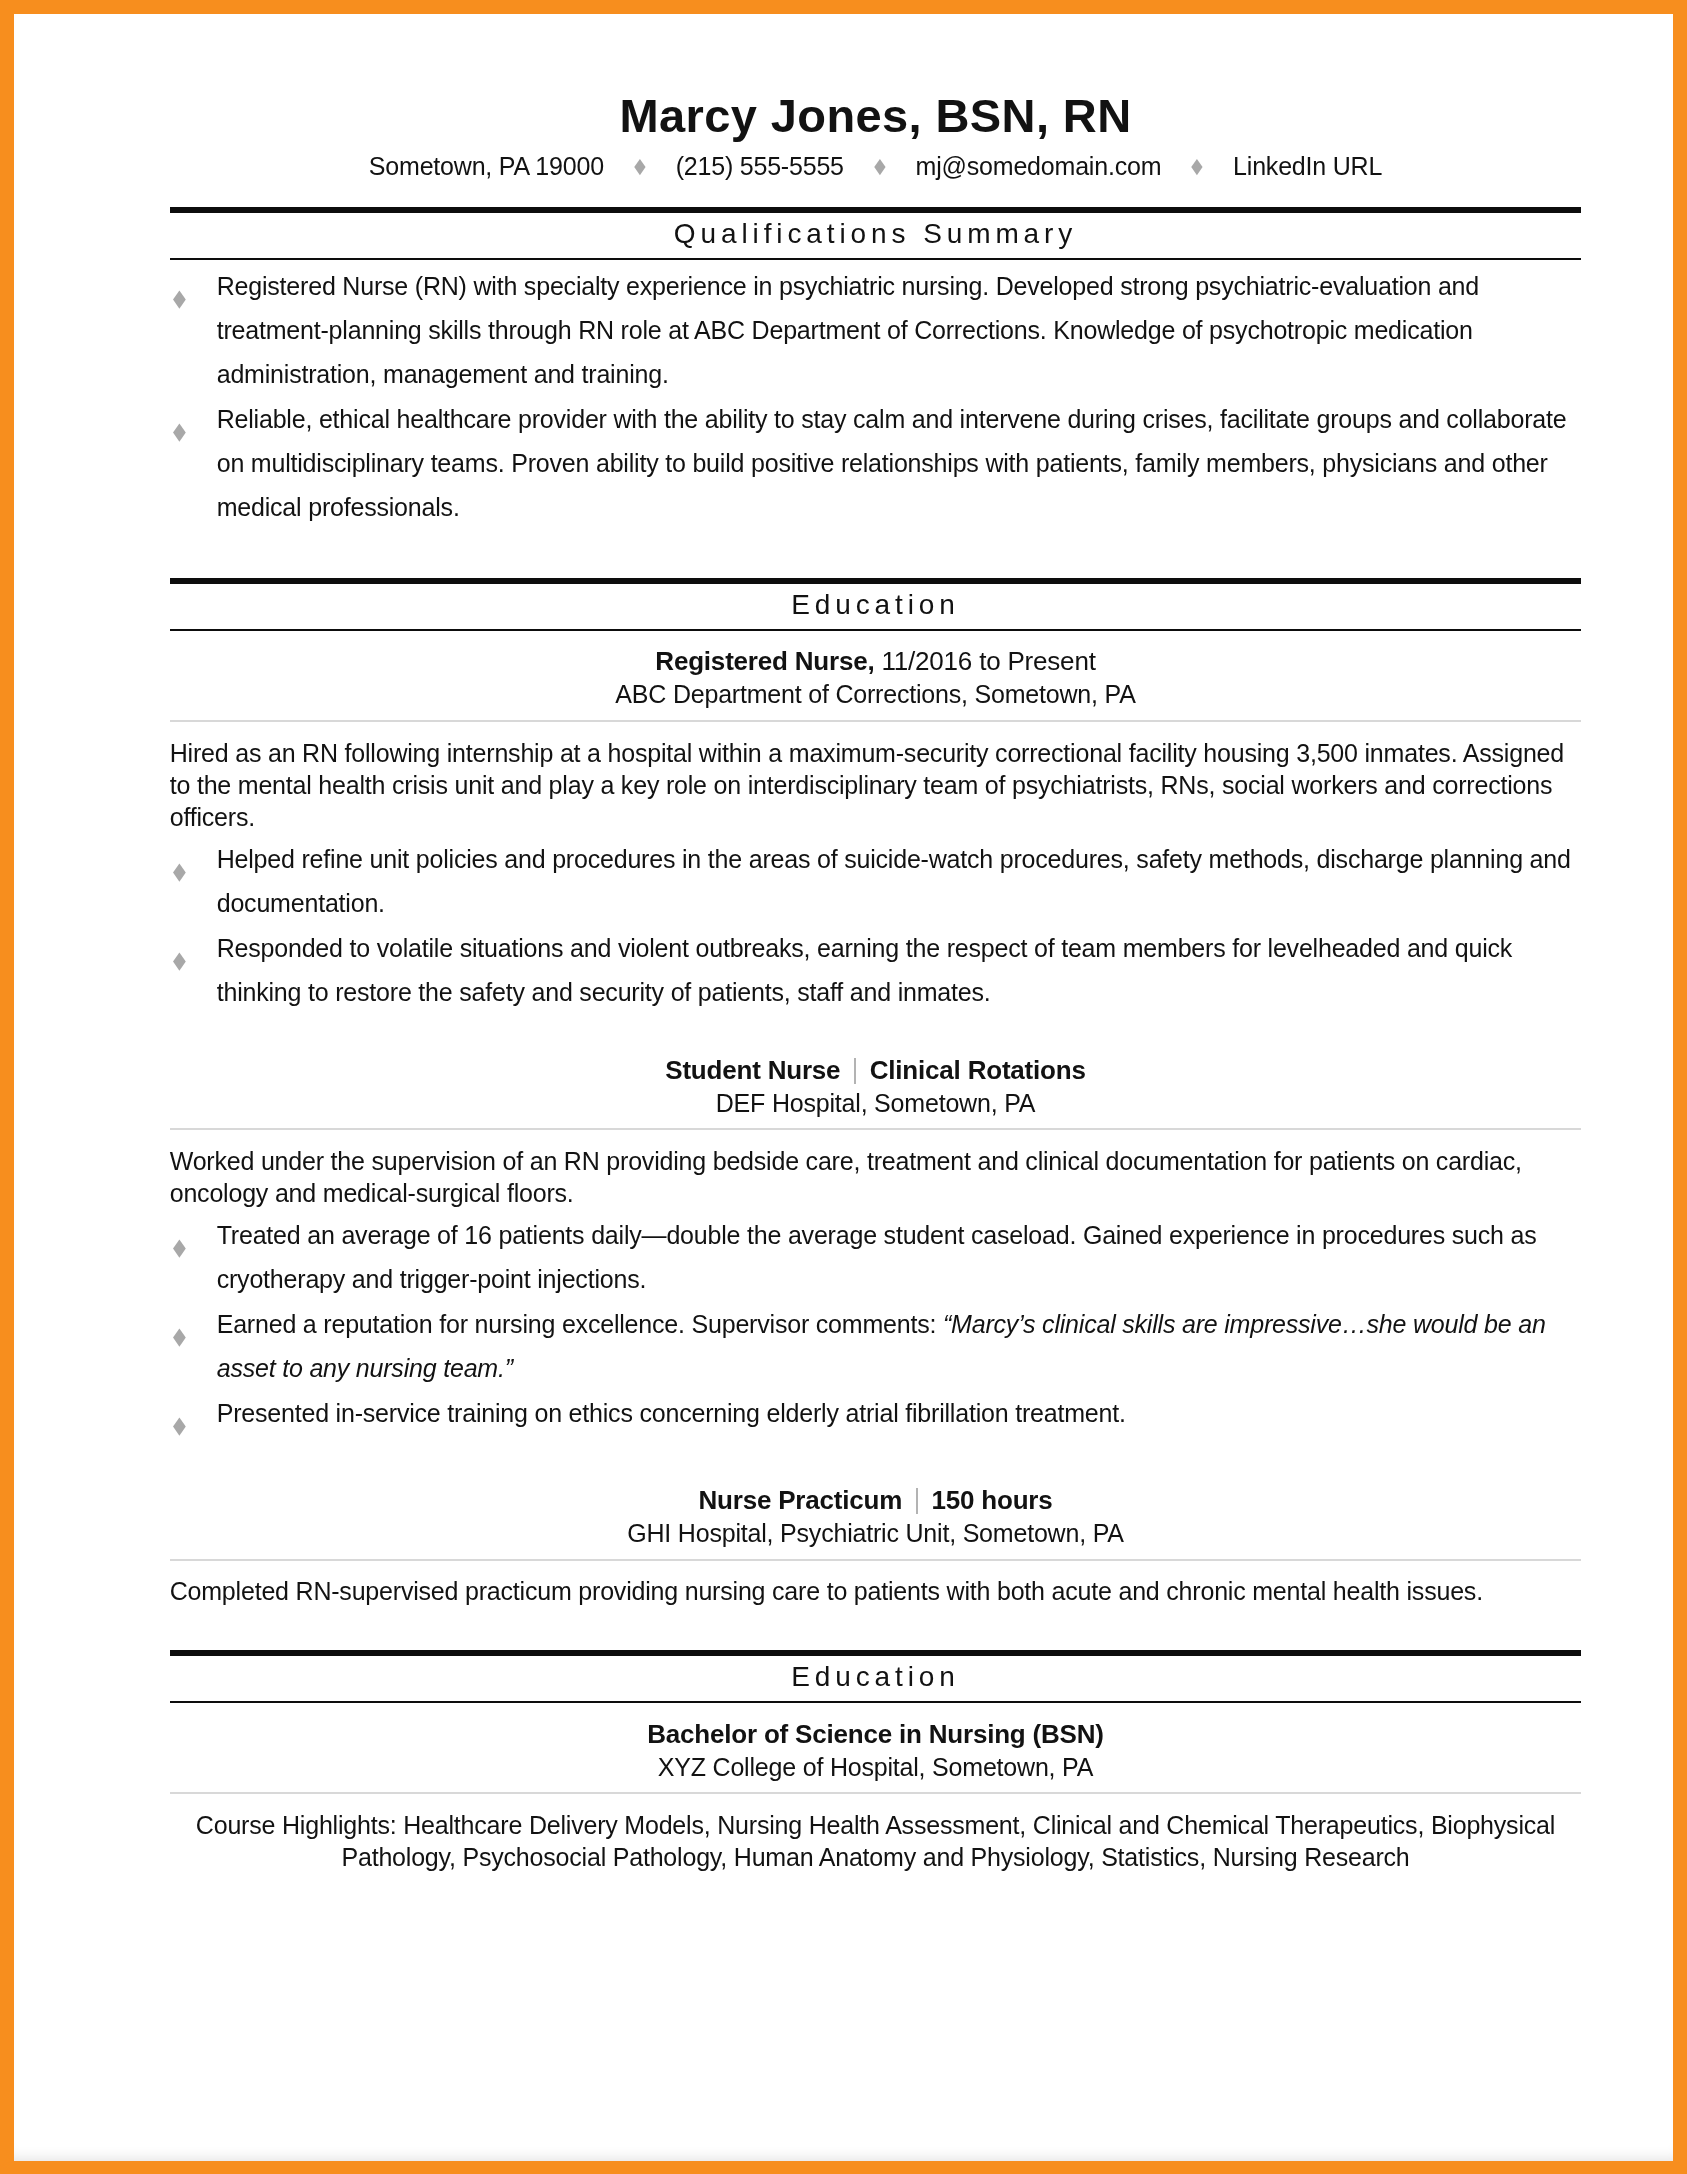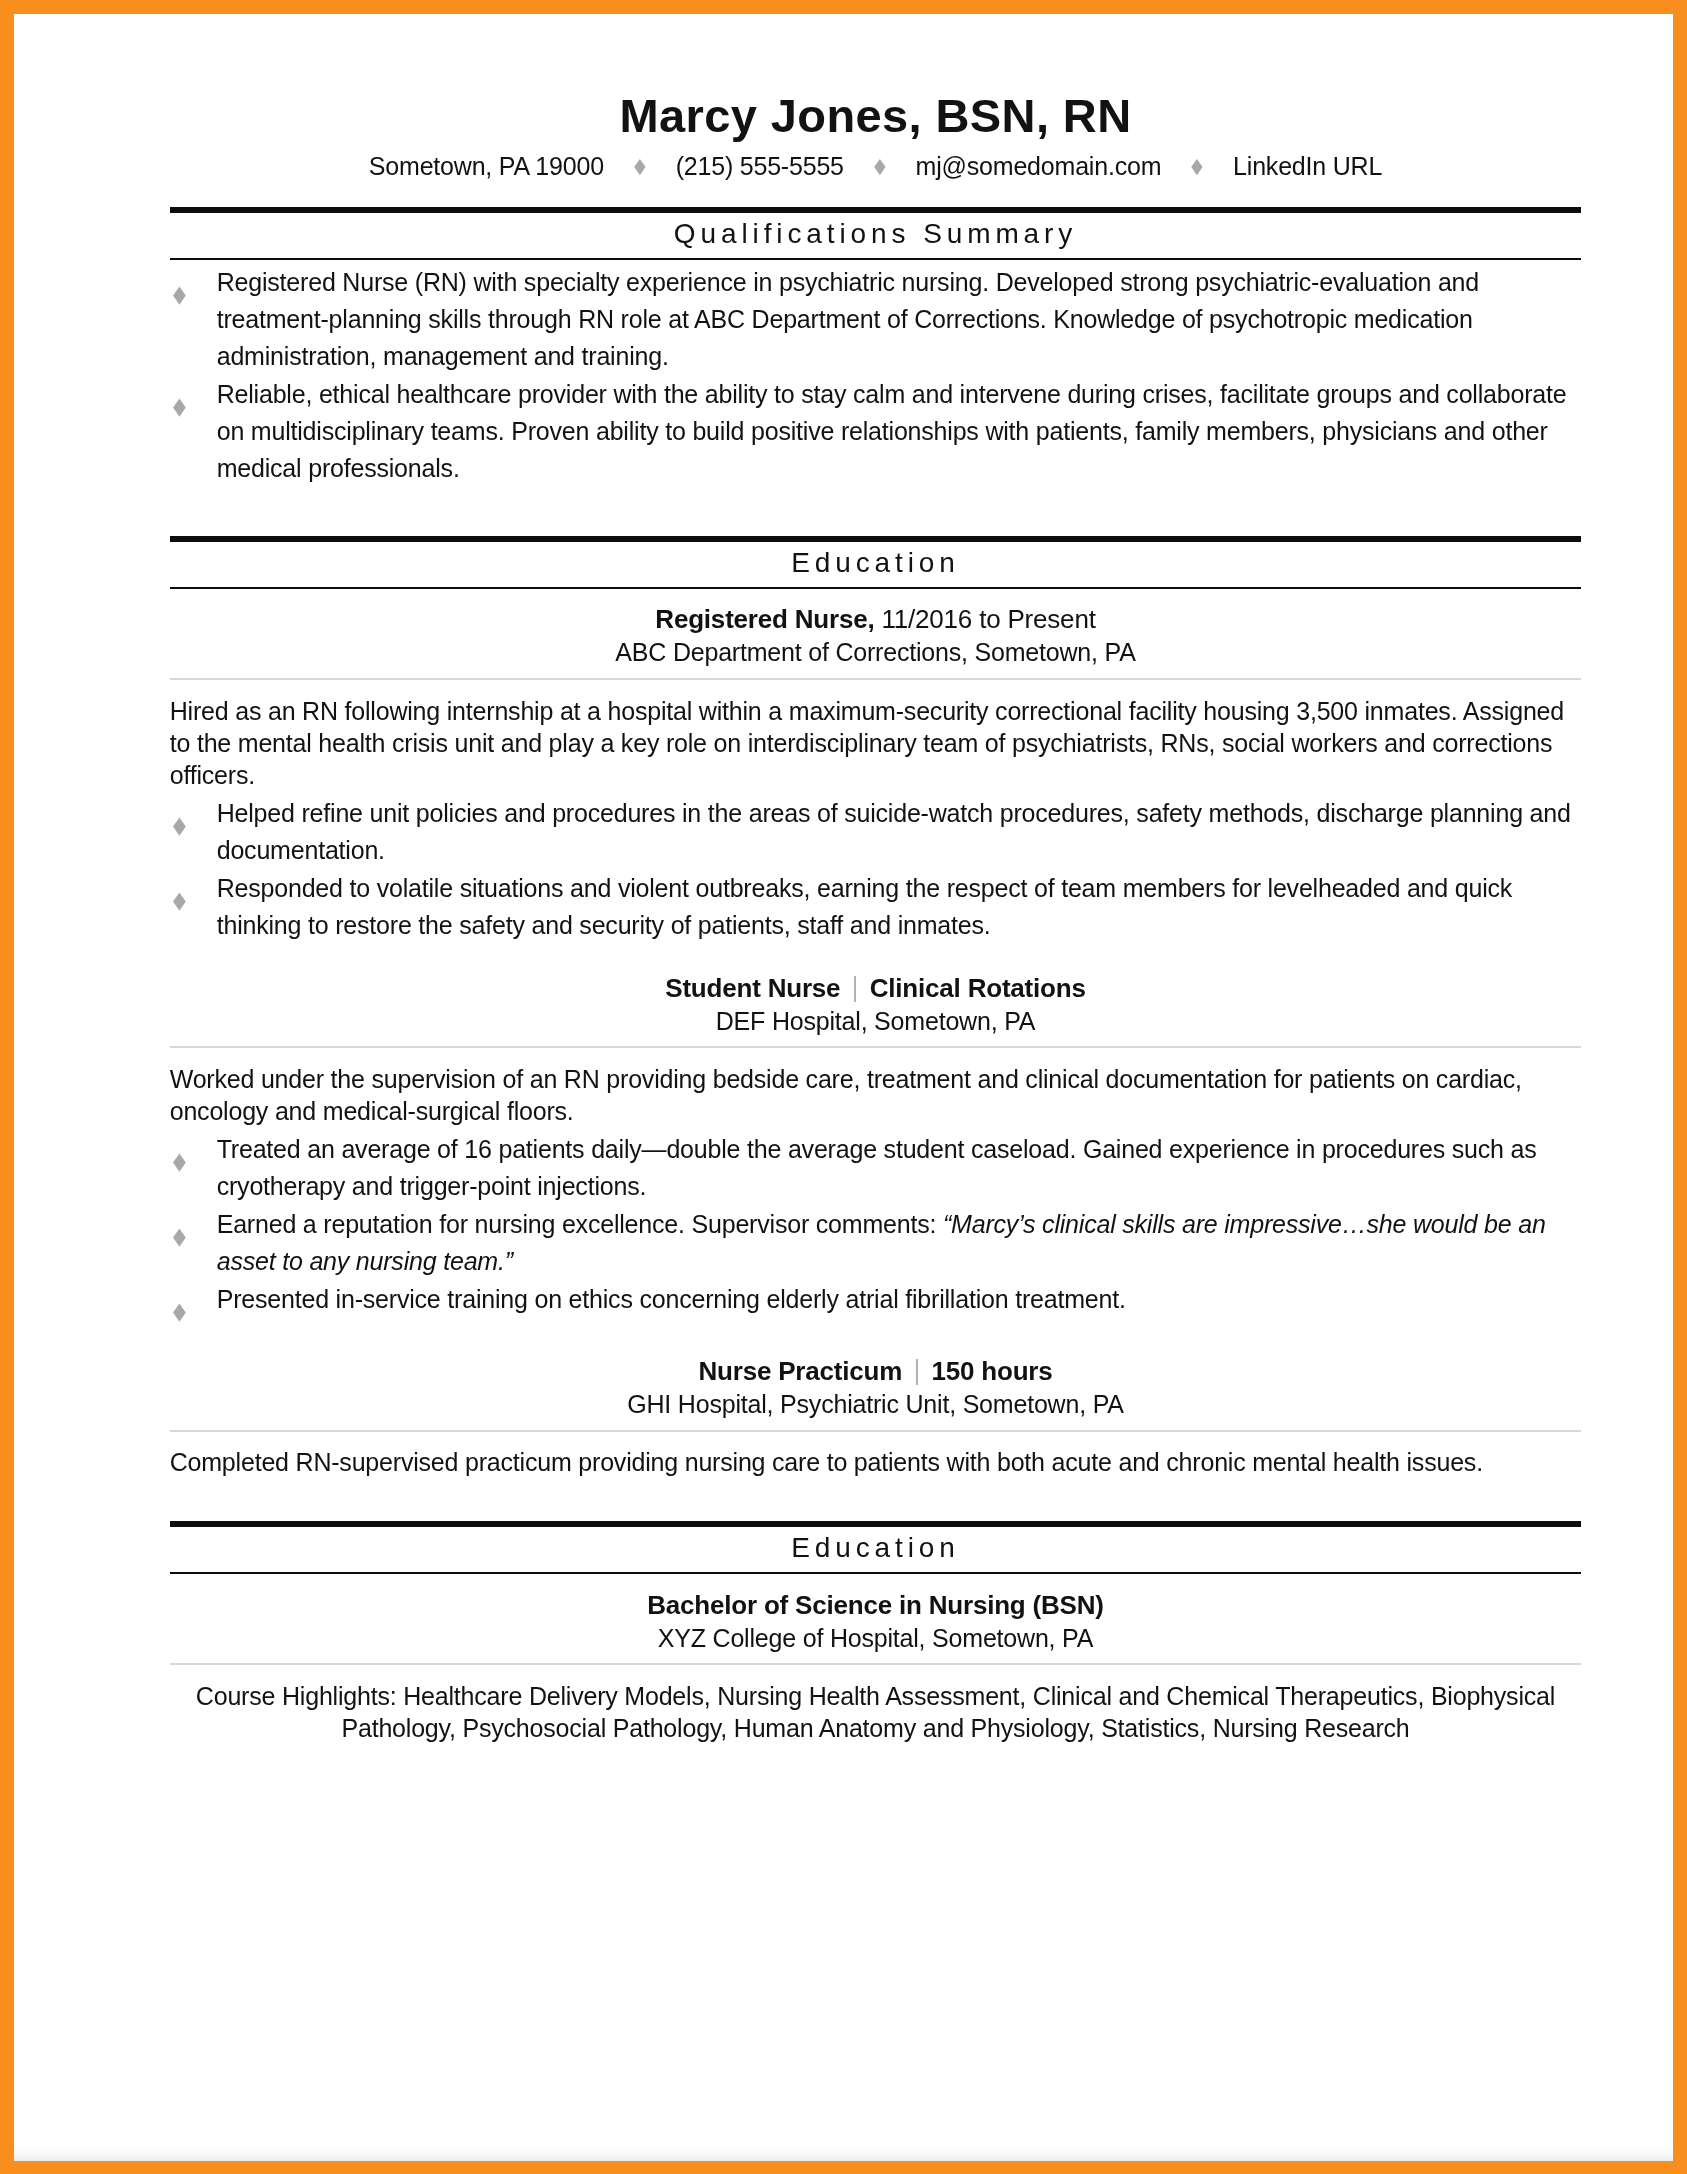--- a/index.html
+++ b/index.html
@@ -53,32 +53,32 @@
   .section-title {
     font-size: 28px;
     font-weight: 400;
     letter-spacing: 4.9px;
   }
   .bullets { margin-top: 3.9px; }
   .bullet {
     display: flex;
     margin-top: 1px;
     font-size: 25px;
-    line-height: 37px;
+    line-height: 44px;
   }
   .bullet .marker {
     flex: 0 0 47px;
     padding-left: 4.9px;
     padding-top: 8.8px;
   }
   .bullet .marker .diamond { width: 8.8px; height: 8.8px; }
   .bullet .text { flex: 1 1 auto; }
   .entry-heading {
     text-align: center;
-    margin-top: 27px;
+    margin-top: 39px;
     font-size: 26px;
     line-height: 34px;
   }
   .entry-heading.first { margin-top: 13.7px; }
   .role-left { font-weight: 700; }
   .role-rest { font-weight: 400; }
   .role-right { font-weight: 700; }
   .pipe {
     display: inline-block;
     width: 2px; height: 26px;

